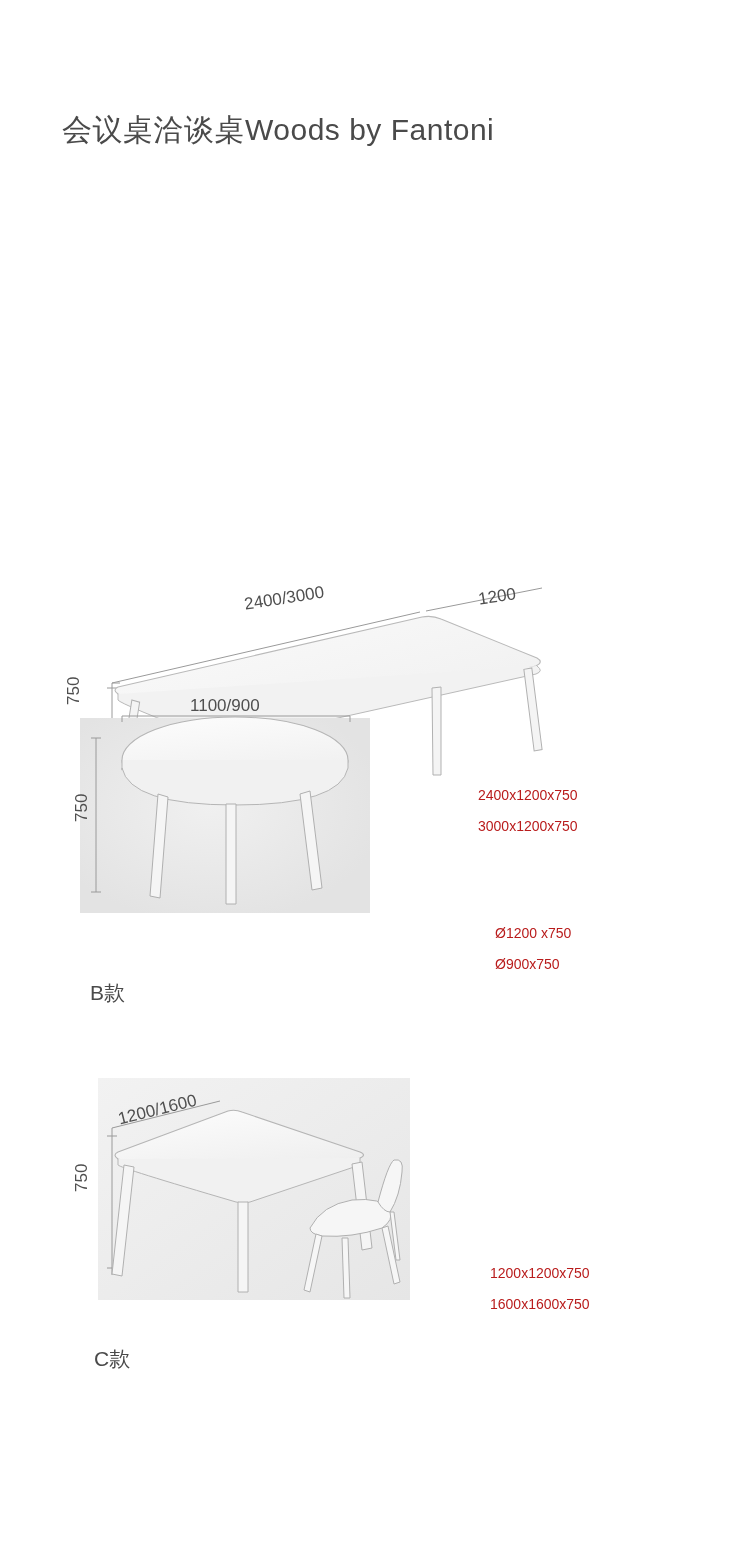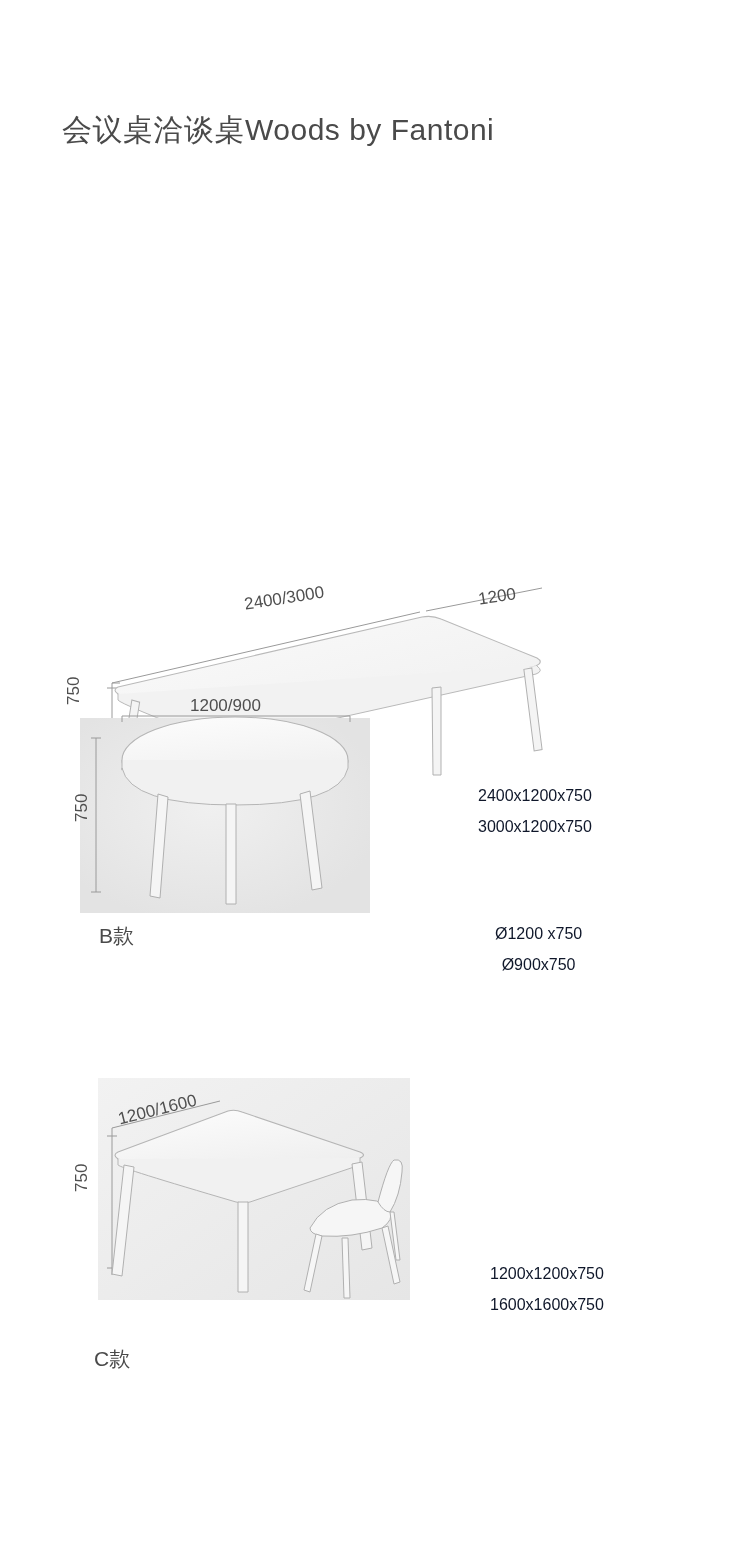--- a/index.html
+++ b/index.html
@@ -43,46 +43,45 @@
     top: 0;
   }
   .dim-text {
     position: absolute;
     font-size: 17px;
     color: #4f4f4f;
     white-space: nowrap;
   }
   .spec-list {
     position: absolute;
-    font-size: 16px;
-    color: #0f172a;
+    font-size: 14px;
+    color: #b91c1c;
     line-height: 31px;
     white-space: nowrap;
-    text-align: center;
   }
   .variant-label {
     position: absolute;
     font-size: 21px;
     color: #4a4a4a;
     white-space: nowrap;
   }
 
   
   #block-a { top: 280px; height: 380px; }
   #block-a .dim-top-left { left: 243px; top: 315px; transform: rotate(-9deg); transform-origin: left top; }
   #block-a .dim-top-right { left: 477px; top: 310px; transform: rotate(-9deg); transform-origin: left top; }
   #block-a .dim-height { left: 64px; top: 425px; transform: rotate(-90deg); transform-origin: left top; }
   #block-a .spec-list { left: 478px; top: 500px; }
   #block-a .variant-label { left: 97px; top: 591px; }
 
   
   #block-b .dim-top { left: 190px; top: 696px; }
   #block-b .dim-height { left: 72px; top: 822px; transform: rotate(-90deg); transform-origin: left top; }
   #block-b .spec-list { left: 495px; top: 918px; }
-  #block-b .variant-label { left: 90px; top: 922px; margin-left: 9px; }
+  #block-b .variant-label { left: 90px; top: 979px; }
 
   
   #block-c .dim-top { left: 116px; top: 1110px; transform: rotate(-14deg); transform-origin: left top; }
   #block-c .dim-height { left: 72px; top: 1192px; transform: rotate(-90deg); transform-origin: left top; }
   #block-c .spec-list { left: 474px; top: 1258px; margin-left: 16px; }
   #block-c .variant-label { left: 94px; top: 1345px; text-align: center; }
 
   svg { display: block; }
 </style>
 </head>
@@ -167,21 +166,21 @@
         <path d="M62 70 Q62 85 62 78 Q70 115 175 115 Q280 115 288 78 L288 70" fill="#f1f1f1" stroke="#b5b5b5" stroke-width="1"></path>
 
         <g fill="#f5f5f5" stroke="#b0b0b0" stroke-width="1">
           <path d="M98 104 L108 107 L100 208 L90 206 Z"></path>
           <path d="M166 114 L176 114 L176 214 L166 214 Z"></path>
           <path d="M240 104 L250 101 L262 198 L252 200 Z"></path>
         </g>
       </svg>
     </div>
 
-    <div class="dim-text dim-top">1200/900</div>
+    <div class="dim-text dim-top">1100/900</div>
     <div class="dim-text dim-height">750</div>
 
     <div class="spec-list">
       <div>Ø1200 x750</div>
       <div>Ø900x750</div>
     </div>
 
     <div class="variant-label">B款</div>
   </div>
 

